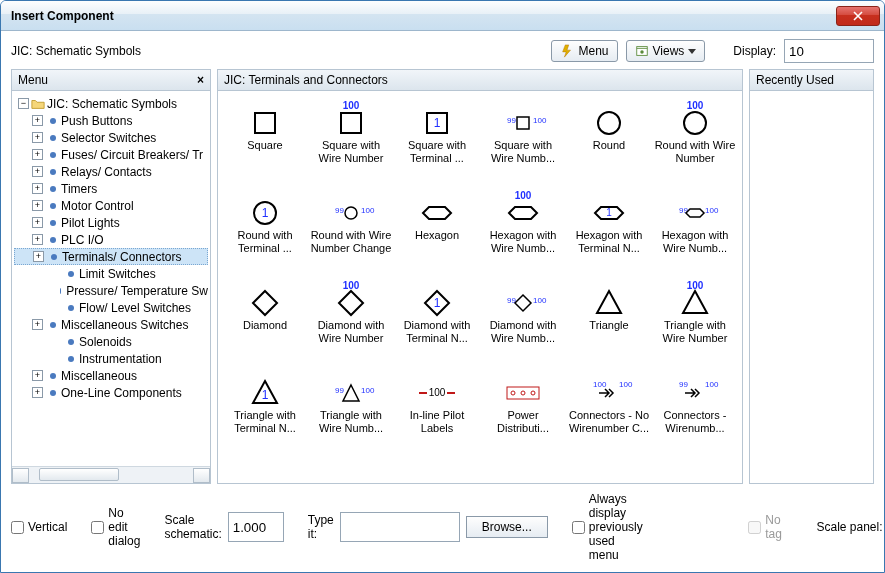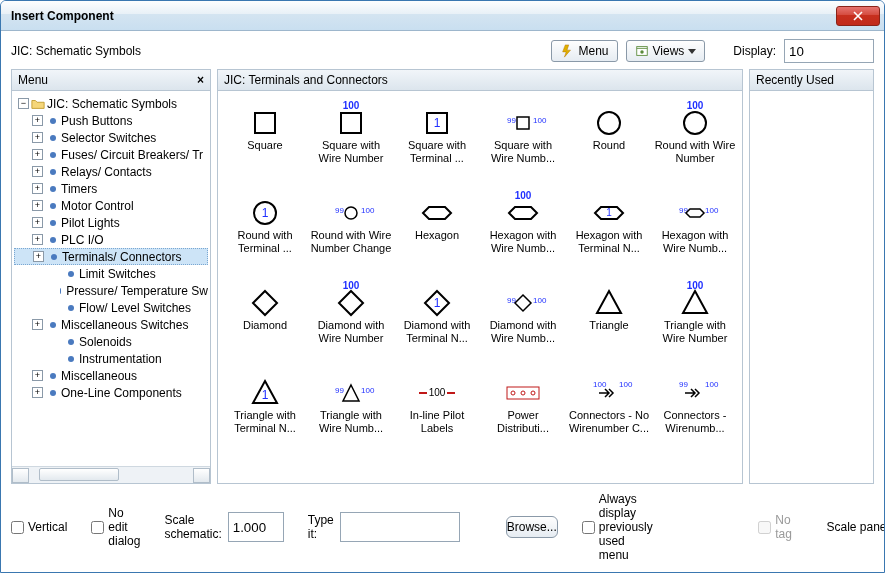--- a/index.html
+++ b/index.html
@@ -182,25 +182,25 @@
     display: flex; align-items: center; gap: 6px;
   }
   .txt {
     height: 20px; border: 1px solid #96a6b5;
     padding: 14px 4px;
     width: 56px;
   }
   .txt.wide { width: 120px; }
   .btn {
     height: 22px;
-    padding: 0 0;
+    padding: 0 15px;
     border: 1px solid #8a99a8;
-    border-radius: 6px;
+    border-radius: 0;
     background: linear-gradient(to bottom,#fefefe,#e6ecf2);
-    display: inline-flex; align-items: center; justify-content: center; margin-left: 40px;
+    display: inline-flex; align-items: center; justify-content: center;
   }
   .btn.default {
     border-color: #4f8dd6;
     box-shadow: 0 0 0 1px #86b6e6 inset;
     justify-content: flex-end;
   }
   .button-row {
     display: flex; gap: 8px; margin-left: auto;
   }
   .bot-row {

